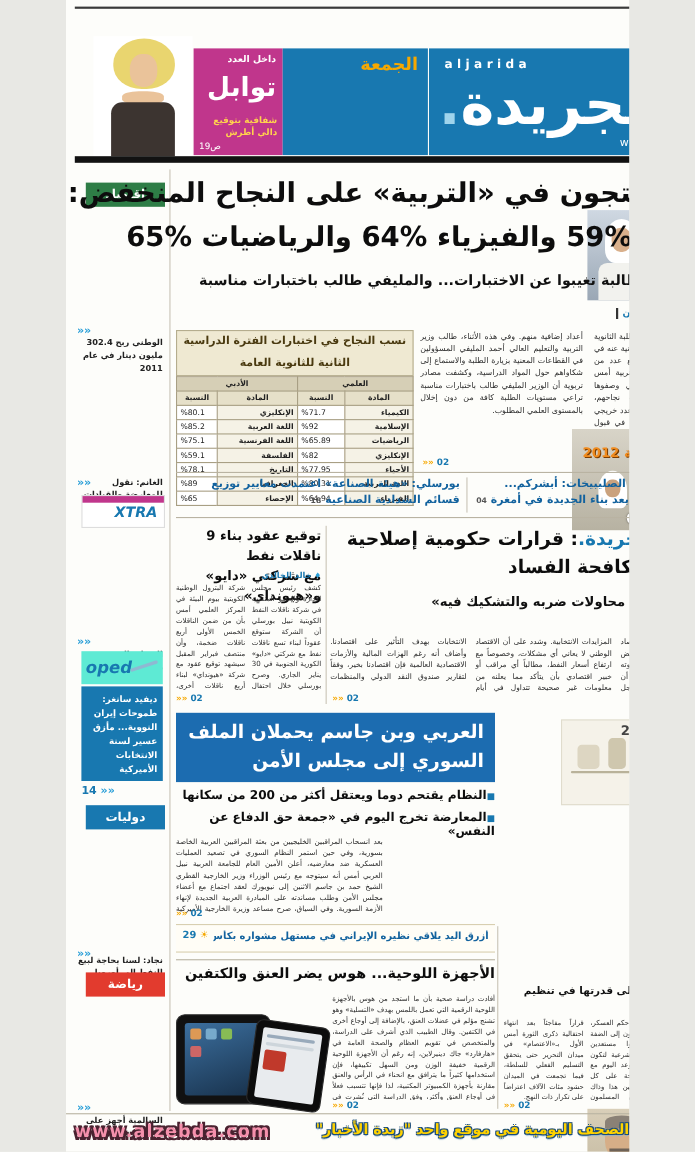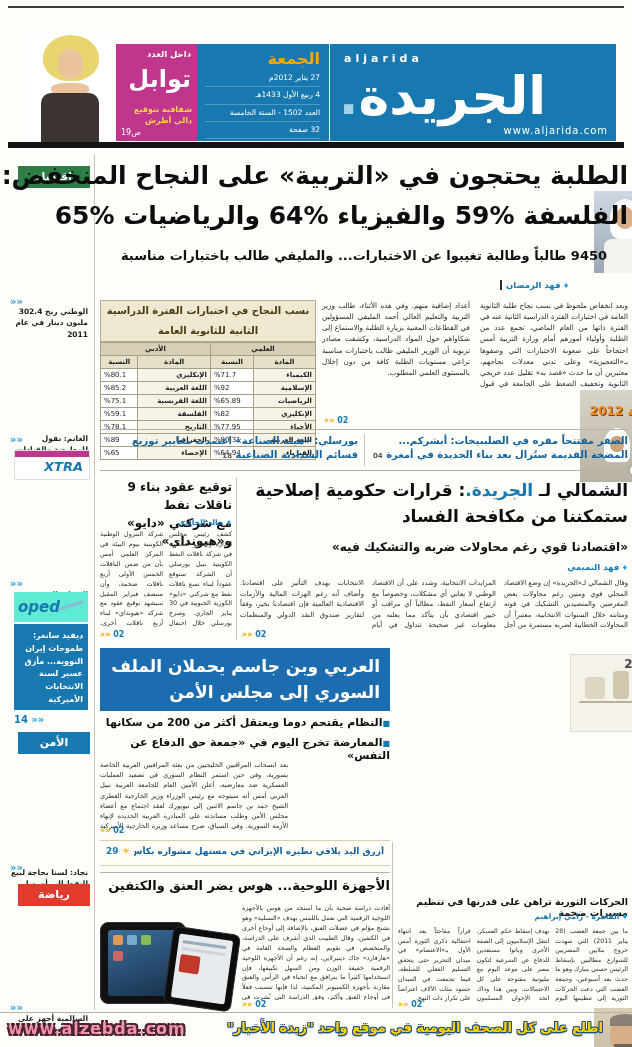--- a/index.html
+++ b/index.html
@@ -1,16 +1,16 @@
 <!DOCTYPE html>
 <html lang="ar"><head>
 <meta charset="utf-8">
 <style>
   html,body{margin:0;padding:0;background:#e8e8e4;font-family:"DejaVu Sans",sans-serif;}
-  .page{position:relative;width:632px;height:1047px;margin:0 auto;background:#fdfdfa;overflow:hidden;direction:rtl;}
+  .page{position:relative;width:512px;height:1047px;margin:0 auto;background:#fdfdfa;overflow:hidden;direction:rtl;}
   .abs{position:absolute;}
   
   .hairline{background:#3a3a3a;}
   .blackbar{background:#121212;}
   .bluebox{background:#1878b0;color:#fff;}
   .pinkbox{background:#c0368c;color:#fff;}
   .logo-ar{font-weight:bold;font-size:52px;line-height:1;letter-spacing:-2px;}
   .logo-dot{color:#9fd4ec;}
   .logo-latin{font-size:11px;letter-spacing:4px;font-weight:bold;}
   .logo-url{font-size:10px;letter-spacing:1px;}
@@ -79,27 +79,20 @@
 
   <div class="abs pinkbox" style="left:116px;top:44px;width:81px;height:97px;">
     <div class="abs promo-kicker" style="right:6px;top:5px;">داخل العدد</div>
     <div class="abs promo-title" style="right:6px;top:22px;">توابل</div>
     <div class="abs promo-tag" style="right:5px;left:4px;top:60px;">شفافية بتوقيع دالي أطرش</div>
     <div class="abs promo-ref" style="left:5px;bottom:4px;">ص19</div>
   </div>
 
   <div class="abs bluebox" style="left:197px;top:44px;width:132px;height:97px;padding:0;">
     <div class="abs daybig" style="right:9px;top:5px;">الجمعة</div>
-    <div class="abs" style="right:9px;left:8px;top:26px;text-align:right;">
-      <div class="dateline">27 يناير 2012م</div>
-      <div class="dateline">4 ربيع الأول 1433هـ</div>
-      <div class="dateline">العدد 1502 - السنة الخامسة</div>
-      <div class="dateline">32 صفحة</div>
-      <div class="dateline" style="border-bottom:none;">السعر 100 فلس</div>
-    </div>
   </div>
 
   <div class="abs bluebox" style="left:330px;top:44px;width:286px;height:97px;">
     <div class="abs logo-latin" style="left:14px;top:8px;direction:ltr;">aljarida</div>
     <div class="abs logo-ar" style="right:70px;top:26px;"><span>الجريدة</span><span class="logo-dot">.</span></div>
     <div class="abs logo-url" style="right:8px;bottom:5px;direction:ltr;">www.aljarida.com</div>
   </div>
 
   <div class="abs blackbar" style="left:8px;top:142px;width:616px;height:6px;"></div>
 
@@ -139,21 +132,21 @@
 
   <div class="abs" style="left:14px;top:592px;width:74px;height:30px;background:#5eead4;">
     <div class="abs" style="left:4px;top:6px;color:#1878b0;font-weight:bold;font-size:15px;font-style:italic;direction:ltr;">oped</div>
     <div class="abs" style="left:44px;top:12px;width:26px;height:3px;background:#8fb8d2;transform:rotate(-18deg);border-radius:2px;"></div>
   </div>
   <div class="abs bluebox" style="left:14px;top:624px;width:74px;height:86px;">
     <div class="abs" style="right:5px;left:5px;top:6px;font-size:8px;font-weight:bold;line-height:1.6;text-align:right;color:#fff;">ديفيد سانغر: طموحات إيران النووية... مأزق عسير لسنة الانتخابات الأميركية</div>
   </div>
   <div class="abs sb-arrows" style="left:14px;top:714px;">«« <span style="color:#1878b0;">14</span></div>
 
-  <div class="abs sb-label sb-blue" style="left:18px;top:732px;width:72px;height:22px;">الأمن</div>
+  <div class="abs sb-label sb-blue" style="left:18px;top:732px;width:72px;height:22px;">دوليات</div>
   <div class="abs photo" style="left:24px;top:756px;width:62px;height:78px;background:linear-gradient(180deg,#d9cfb9,#bfb49a);">
     <div class="abs" style="left:16px;top:10px;width:30px;height:36px;background:#d6ae87;border-radius:45%;"></div>
     <div class="abs" style="left:16px;top:6px;width:30px;height:12px;background:#8a8176;border-radius:50% 50% 0 0;"></div>
     <div class="abs" style="left:20px;top:36px;width:22px;height:12px;background:#6e6257;border-radius:0 0 40% 40%;"></div>
 
   </div>
   <div class="abs sb-cap" style="left:10px;top:838px;width:78px;">نجاد: لسنا بحاجة لبيع النفط إلى أوروبا</div>
   <div class="abs sb-arrows" style="left:10px;top:862px;">««</div>
 
   <div class="abs sb-label sb-red" style="left:18px;top:884px;width:72px;height:22px;">رياضة</div>

